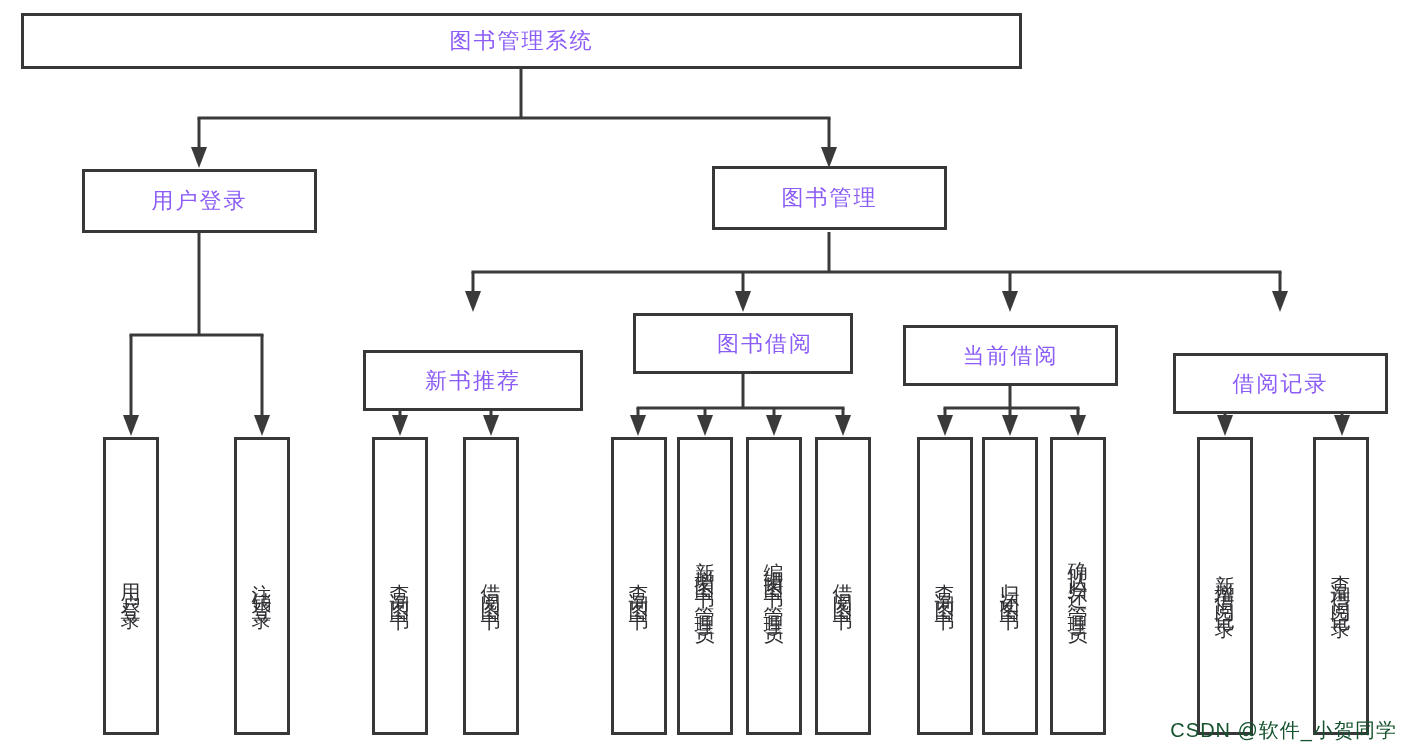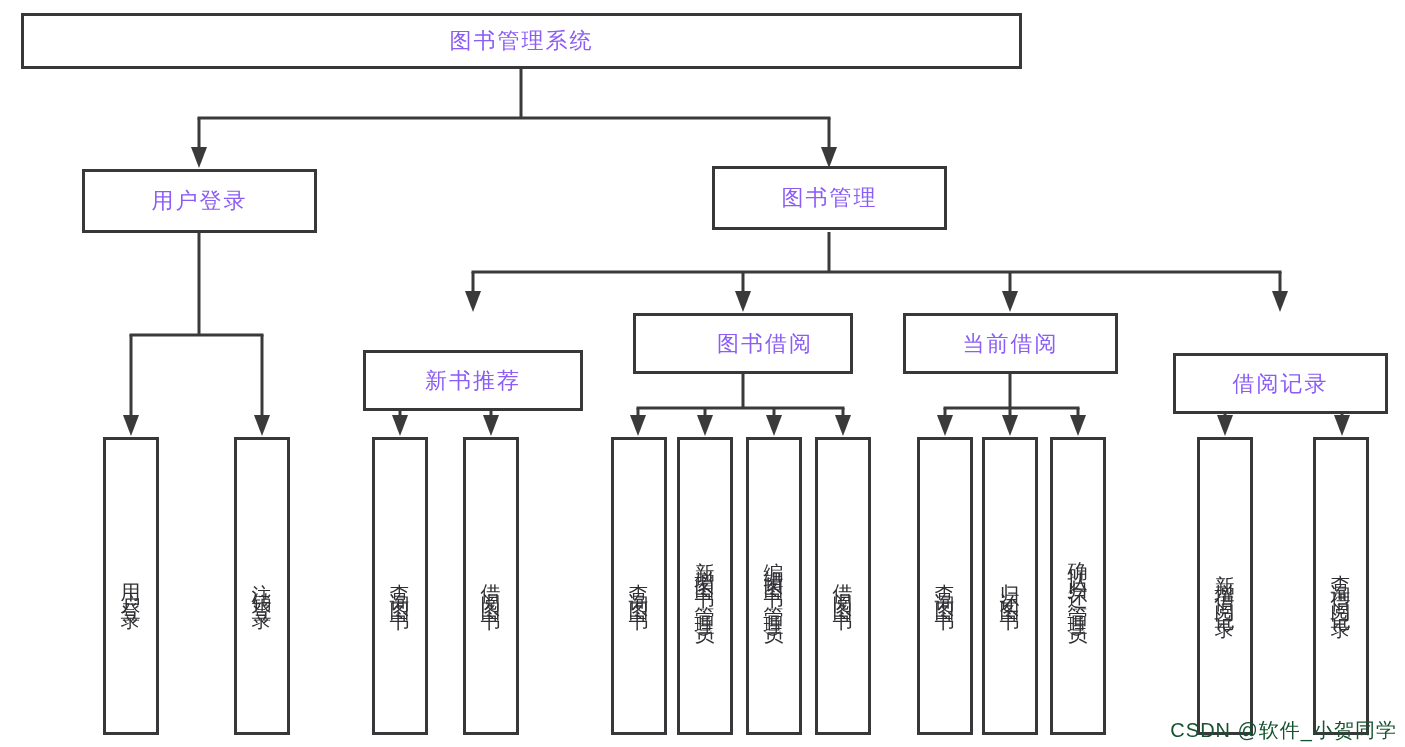--- a/index.html
+++ b/index.html
@@ -114,21 +114,21 @@
     <polygon class="ahead" points="1334,415 1350,415 1342,436"></polygon>
   </svg>
 
   <div class="box" style="left:21px;top:13px;width:1001px;height:56px;">图书管理系统</div>
 
   <div class="box" style="left:82px;top:169px;width:235px;height:64px;">用户登录</div>
   <div class="box" style="left:712px;top:154px;width:235px;height:64px;margin-top:12px;">图书管理</div>
 
   <div class="box" style="left:363px;top:313px;width:220px;height:61px;margin-top:37px;">新书推荐</div>
   <div class="box" style="left:633px;top:313px;width:220px;height:61px;padding-left:44px;">图书借阅</div>
-  <div class="box" style="left:903px;top:313px;width:215px;height:61px;">当前借阅</div>
+  <div class="box" style="left:903px;top:325px;width:215px;height:61px;">当前借阅</div>
   <div class="box" style="left:1173px;top:313px;width:215px;height:61px;margin-top:40px;">借阅记录</div>
 
   <div class="vbox" style="left:103px;">用户登录</div>
   <div class="vbox" style="left:234px;">注销登录</div>
 
   <div class="vbox" style="left:372px;">查询图书</div>
   <div class="vbox" style="left:463px;">借阅图书</div>
 
   <div class="vbox" style="left:611px;">查询图书</div>
   <div class="vbox" style="left:677px;">新增图书（管理员）</div>

